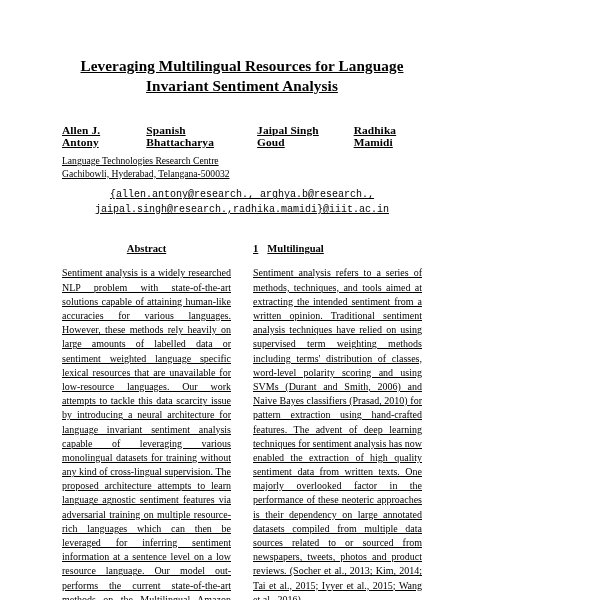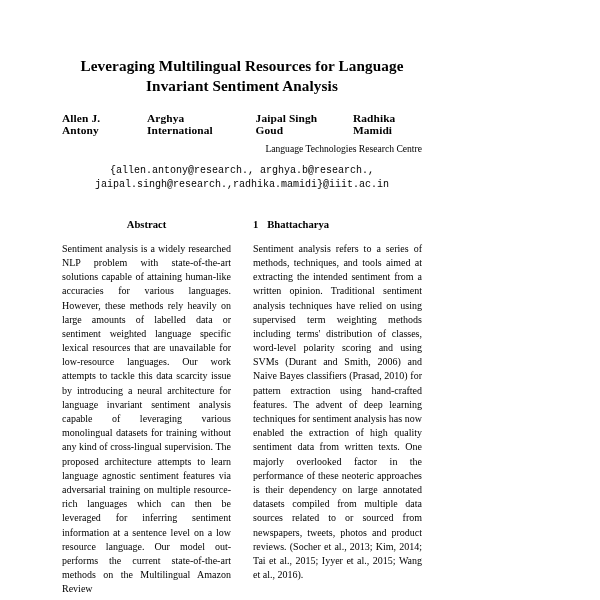--- a/index.html
+++ b/index.html
@@ -13,40 +13,41 @@
     font-family: "Liberation Serif", serif;
     color: #000000;
     overflow: hidden;
   }
   .page {
     width: 484px;
     height: 600px;
     box-sizing: border-box;
     padding: 42px 62px 0 62px;
     position: relative;
+    text-decoration: underline;
   }
   .title {
     font-size: 15.2px;
     font-weight: bold;
     text-align: center;
     line-height: 1.32;
     margin: 14px 0 0 0;
     letter-spacing: 0.1px;
   }
   .authors {
     display: flex;
     justify-content: flex-end;
     gap: 22px;
     font-size: 11.4px;
     font-weight: bold;
-    margin-top: 16px;
+    margin-top: 28px;
     letter-spacing: 0.1px;
   }
   .affil {
-    text-align: right;
+    text-align: left;
     font-size: 9.6px;
     line-height: 1.32;
     margin-top: 7px;
   }
   .emails {
     text-align: center;
     font-family: "Liberation Mono", monospace;
     font-size: 10px;
     line-height: 1.45;
     margin-top: 8px;
@@ -84,42 +85,43 @@
 </style>
 </head>
 <body>
 
 <div class="page">
 
   <h1 class="title">Leveraging Multilingual Resources for Language Invariant Sentiment Analysis</h1>
 
   <div class="authors">
     <span>Allen J. Antony</span>
-    <span>Arghya International</span>
+    <span>Spanish Bhattacharya</span>
     <span>Jaipal Singh Goud</span>
     <span>Radhika Mamidi</span>
   </div>
 
   <div class="affil">
     <div>Language Technologies Research Centre</div>
+    <div>Gachibowli, Hyderabad, Telangana-500032</div>
   </div>
 
   <div class="emails">
     <div>{allen.antony@research., arghya.b@research.,</div>
     <div>jaipal.singh@research.,radhika.mamidi}@iiit.ac.in</div>
   </div>
 
   <div class="columns">
 
     <div class="col">
       <div class="sec-head centered">Abstract</div>
       <p class="body">Sentiment analysis is a widely researched NLP problem with state-of-the-art solutions capable of attaining human-like accuracies for various languages. However, these methods rely heavily on large amounts of labelled data or sentiment weighted language specific lexical resources that are unavailable for low-resource languages. Our work attempts to tackle this data scarcity issue by introducing a neural architecture for language invariant sentiment analysis capable of leveraging various monolingual datasets for training without any kind of cross-lingual supervision. The proposed architecture attempts to learn language agnostic sentiment features via adversarial training on multiple resource-rich languages which can then be leveraged for inferring sentiment information at a sentence level on a low resource language. Our model out-performs the current state-of-the-art methods on the Multilingual Amazon Review</p>
     </div>
 
     <div class="col">
       <div class="sec-head">
-        <span class="num">1</span><span>Bhattacharya</span>
+        <span class="num">1</span><span>Multilingual</span>
       </div>
       <p class="body">Sentiment analysis refers to a series of methods, techniques, and tools aimed at extracting the intended sentiment from a written opinion. Traditional sentiment analysis techniques have relied on using supervised term weighting methods including terms' distribution of classes, word-level polarity scoring and using SVMs (Durant and Smith, 2006) and Naive Bayes classifiers (Prasad, 2010) for pattern extraction using hand-crafted features. The advent of deep learning techniques for sentiment analysis has now enabled the extraction of high quality sentiment data from written texts. One majorly overlooked factor in the performance of these neoteric approaches is their dependency on large annotated datasets compiled from multiple data sources related to or sourced from newspapers, tweets, photos and product reviews. (Socher et al., 2013; Kim, 2014; Tai et al., 2015; Iyyer et al., 2015; Wang et al., 2016).</p>
     </div>
 
   </div>
 </div>
 
 </body></html>

